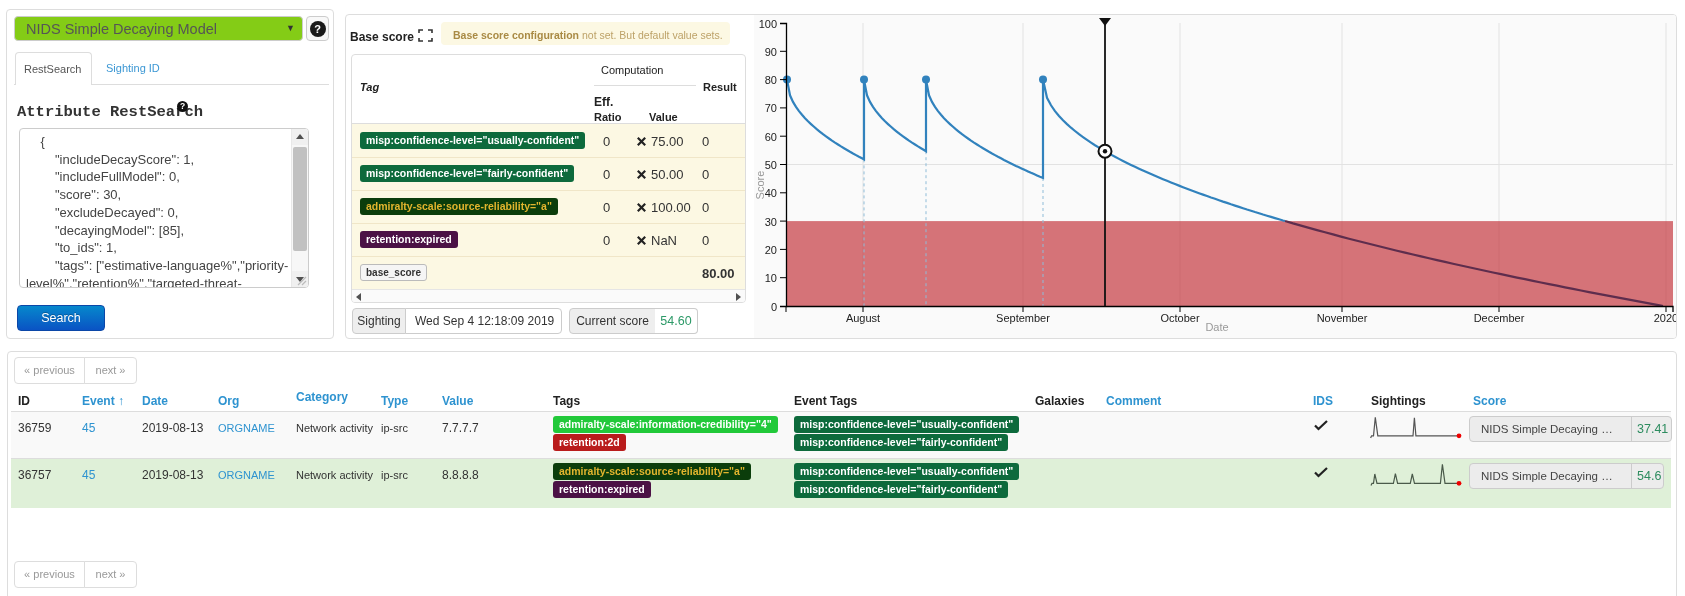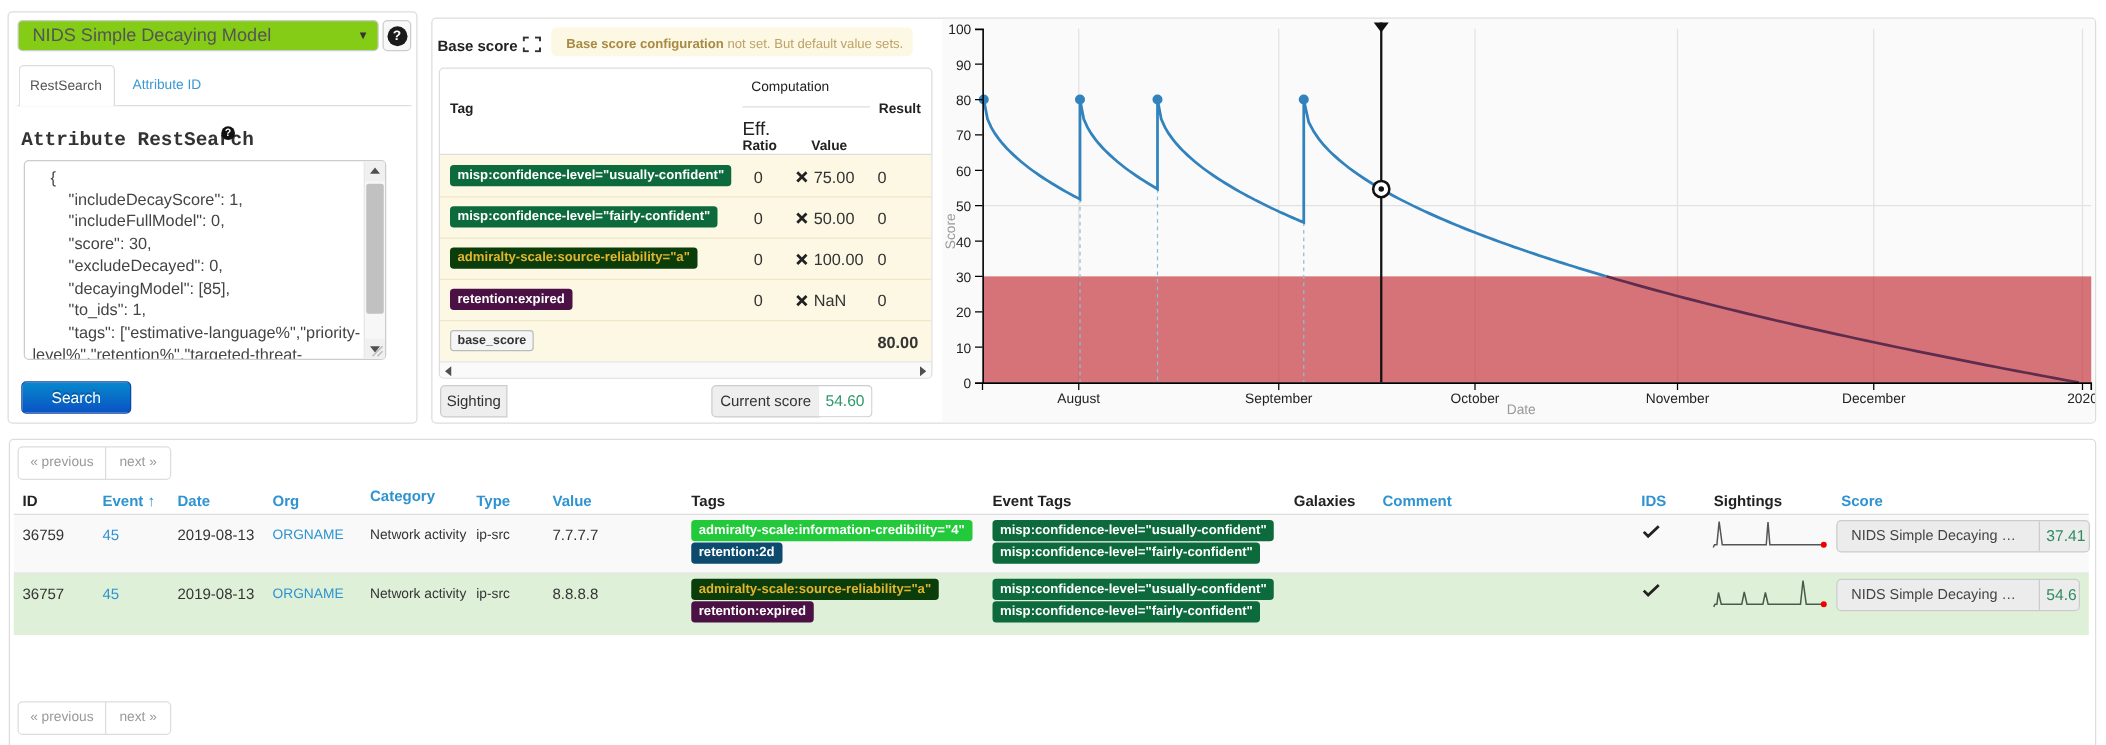--- a/index.html
+++ b/index.html
@@ -22,21 +22,21 @@
   </div>
 
   <div class="abs" style="left:299px;top:6px;width:23px;height:25px;border:1px solid #ccc;border-radius:4px;background:#f8f8f8;box-sizing:border-box;">
     <span class="abs" style="left:2.5px;top:3.5px;width:16px;height:16px;border-radius:50%;background:#1a1a1a;color:#fff;font-weight:bold;font-size:11px;text-align:center;line-height:16px;">?</span>
   </div>
 
   <div class="abs" style="left:7px;top:74px;width:315px;height:1px;background:#ddd;"></div>
   <div class="abs" style="left:8px;top:42px;width:77px;height:33px;background:#fff;border:1px solid #ddd;border-bottom:0;border-radius:4px 4px 0 0;box-sizing:border-box;">
     <span class="abs" style="left:8px;top:10px;font-size:11px;color:#555;white-space:nowrap;">RestSearch</span>
   </div>
-  <span class="abs" style="left:99px;top:52px;font-size:11px;color:#3b97d4;white-space:nowrap;">Attribute ID</span>
+  <span class="abs" style="left:99px;top:52px;font-size:11px;color:#3b97d4;white-space:nowrap;">Sighting ID</span>
 
   <span class="abs" style="left:10px;top:93px;font-size:15.5px;font-weight:bold;color:#333;white-space:nowrap;font-family:Liberation Mono, monospace;">Attribute RestSearch</span>
   <span class="abs" style="left:170px;top:91px;width:11px;height:11px;border-radius:50%;background:#111;color:#fff;font-weight:bold;font-size:8.5px;text-align:center;line-height:11px;">?</span>
 
   <div class="abs" style="left:12px;top:118px;width:290px;height:160px;border:1px solid #ccc;border-radius:4px;background:#fff;box-sizing:border-box;overflow:hidden;">
     <div class="abs" style="left:6px;top:4px;width:266px;font-size:13px;line-height:17.7px;color:#444;white-space:pre;">    {
         "includeDecayScore": 1,
         "includeFullModel": 0,
         "score": 30,
         "excludeDecayed": 0,
@@ -68,24 +68,24 @@
   <span class="abs" style="left:4px;top:15px;font-size:12px;font-weight:bold;color:#222;white-space:nowrap;">Base score</span>
   <svg class="abs" style="left:72px;top:14px;" width="15" height="13" viewBox="0 0 15 13">
     <path d="M1,4 V1 H5 M10,1 H14 V4 M14,9 V12 H10 M5,12 H1 V9" stroke="#333" stroke-width="1.6" fill="none"></path>
   </svg>
   <div class="abs" style="left:95px;top:7px;width:289px;height:23px;background:#fcf8e3;border-radius:4px;font-size:10.5px;line-height:26px;white-space:nowrap;">
     <span style="margin-left:12px;font-weight:bold;color:#a98a44;">Base score configuration</span><span style="color:#bda268;"> not set. But default value sets.</span>
   </div>
 
   <div class="abs" style="left:5px;top:39px;width:395px;height:249px;border:1px solid #ddd;border-radius:4px;background:#fff;box-sizing:border-box;overflow:hidden;">
 
-    <span class="abs" style="left:8px;top:26px;font-size:11px;font-weight:bold;color:#222;">Tag</span>
+    <span class="abs" style="left:8px;top:26px;font-size:11px;font-weight:bold;color:#222;font-style:italic;">Tag</span>
     <span class="abs" style="left:249px;top:9px;font-size:11px;font-weight:normal;color:#222;">Computation</span>
     <div class="abs" style="left:242px;top:30px;width:102px;height:1px;background:#ddd;"></div>
-    <span class="abs" style="left:242px;top:40px;font-size:15px;font-weight:normal;color:#222;">Eff.</span>
+    <span class="abs" style="left:242px;top:40px;font-size:12px;font-weight:bold;color:#222;">Eff.</span>
     <span class="abs" style="left:242px;top:56px;font-size:11px;font-weight:bold;color:#222;">Ratio</span>
     <span class="abs" style="left:297px;top:56px;font-size:11px;font-weight:bold;color:#222;">Value</span>
     <span class="abs" style="left:351px;top:26px;font-size:11px;font-weight:bold;color:#222;">Result</span>
     <div class="abs" style="left:0;top:68px;width:395px;height:1px;background:#ddd;"></div>
 
     <div class="abs" style="left:0;top:69px;width:395px;height:165px;background:#fcf8e3;"></div>
     <div class="abs" style="left:0;top:102px;width:395px;height:1px;background:#f0e6c8;"></div>
     <div class="abs" style="left:0;top:135px;width:395px;height:1px;background:#f0e6c8;"></div>
     <div class="abs" style="left:0;top:168px;width:395px;height:1px;background:#f0e6c8;"></div>
     <div class="abs" style="left:0;top:201px;width:395px;height:1px;background:#f0e6c8;"></div>
@@ -123,20 +123,21 @@
       <span class="abs" style="left:350px;top:142px;font-weight:bold;">80.00</span>
     </div>
 
     <div class="abs" style="left:0;top:234px;width:393px;height:14px;background:#fafafa;border-top:1px solid #e5e5e5;">
       <span style="position:absolute;left:4px;top:3px;width:0;height:0;border-top:4px solid transparent;border-bottom:4px solid transparent;border-right:5px solid #505050;"></span>
       <span style="position:absolute;right:4px;top:3px;width:0;height:0;border-top:4px solid transparent;border-bottom:4px solid transparent;border-left:5px solid #505050;"></span>
     </div>
   </div>
 
   <div class="abs" style="left:6px;top:293px;width:54px;height:26px;background:#eee;border:1px solid #ccc;border-radius:4px 0 0 4px;box-sizing:border-box;font-size:12px;color:#333;text-align:center;line-height:24px;">Sighting</div>
+  <div class="abs" style="left:59px;top:293px;width:157px;height:26px;background:#fff;border:1px solid #ccc;border-radius:0 4px 4px 0;box-sizing:border-box;font-size:12px;color:#333;line-height:24px;white-space:nowrap;"><span style="margin-left:9px;">Wed Sep 4 12:18:09 2019</span></div>
   <div class="abs" style="left:223px;top:293px;width:87px;height:26px;background:#eee;border:1px solid #ccc;border-radius:4px 0 0 4px;box-sizing:border-box;font-size:12px;color:#333;text-align:center;line-height:24px;">Current score</div>
   <div class="abs" style="left:309px;top:293px;width:43px;height:26px;background:#fff;border:1px solid #ccc;border-left:0;border-radius:0 4px 4px 0;box-sizing:border-box;font-size:12.5px;color:#2d9a68;text-align:center;line-height:24px;">54.60</div>
 
 <div class="abs" style="left:408px;top:0;width:923px;height:323px;background:#fafafa;">
 <svg width="923" height="323" viewBox="0 0 923 323" style="position:absolute;left:0;top:0;overflow:visible;">
   <g stroke="#e2e2e2" stroke-width="1">
     <line x1="109" y1="8" x2="109" y2="291"></line>
     <line x1="269" y1="8" x2="269" y2="291"></line>
     <line x1="426" y1="8" x2="426" y2="291"></line>
     <line x1="588" y1="8" x2="588" y2="291"></line>
@@ -235,21 +236,21 @@
   <div class="abs" style="left:3px;top:107px;width:1660px;height:49px;background:#dff0d8;"></div>
   <div class="abs" style="left:0;top:0;width:1670px;height:260px;font-size:12px;color:#333;">
     <span class="abs" style="left:10px;top:69px;">36759</span>
     <span class="abs blue" style="left:74px;top:69px;">45</span>
     <span class="abs" style="left:134px;top:69px;white-space:nowrap;">2019-08-13</span>
     <span class="abs blue" style="left:210px;top:70px;white-space:nowrap;font-size:11px;">ORGNAME</span>
     <span class="abs" style="left:288px;top:70px;white-space:nowrap;font-size:11px;">Network activity</span>
     <span class="abs" style="left:373px;top:70px;white-space:nowrap;font-size:11px;">ip-src</span>
     <span class="abs" style="left:434px;top:69px;white-space:nowrap;">7.7.7.7</span>
     <span class="pill abs" style="left:545px;top:64px;background:#22c93a;">admiralty-scale:information-credibility="4"</span>
-    <span class="pill abs" style="left:545px;top:82px;background:#0c4a6e;">retention:2d</span>
+    <span class="pill abs" style="left:545px;top:82px;background:#b91c1c;">retention:2d</span>
     <span class="pill abs" style="left:786px;top:64px;background:#0d6a3c;">misp:confidence-level="usually-confident"</span>
     <span class="pill abs" style="left:786px;top:82px;background:#0d6a3c;">misp:confidence-level="fairly-confident"</span>
     <svg class="abs" style="left:1306px;top:68px;" width="14" height="11" viewBox="0 0 14 11">
         <path d="M1,5.5 L4.5,9 L13,1" stroke="#222" stroke-width="2.2" fill="none"></path>
       </svg>
     <span class="abs" style="left:10px;top:116px;">36757</span>
     <span class="abs blue" style="left:74px;top:116px;">45</span>
     <span class="abs" style="left:134px;top:116px;white-space:nowrap;">2019-08-13</span>
     <span class="abs blue" style="left:210px;top:117px;white-space:nowrap;font-size:11px;">ORGNAME</span>
     <span class="abs" style="left:288px;top:117px;white-space:nowrap;font-size:11px;">Network activity</span>

